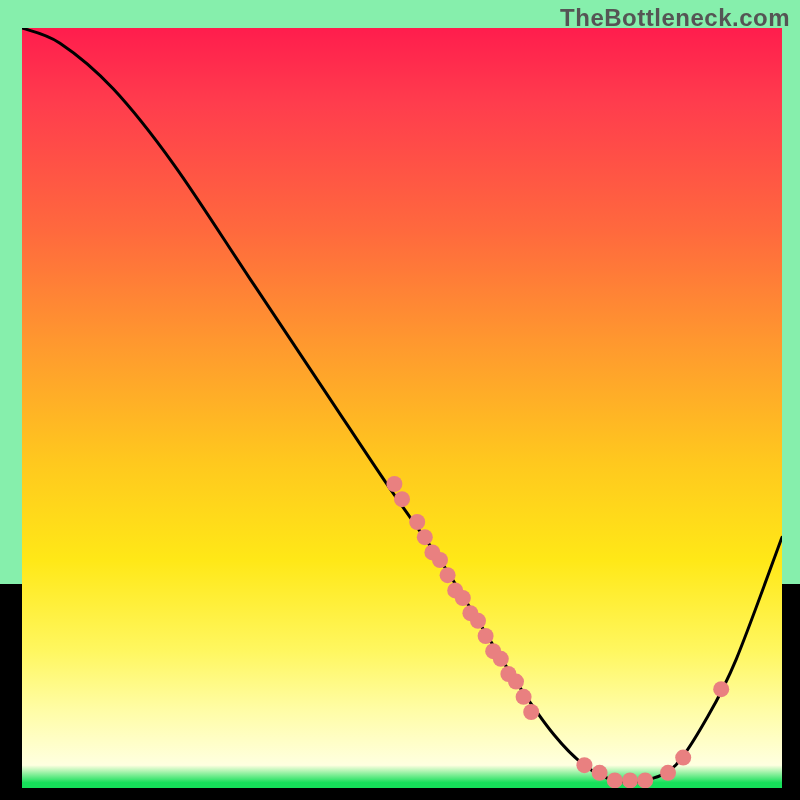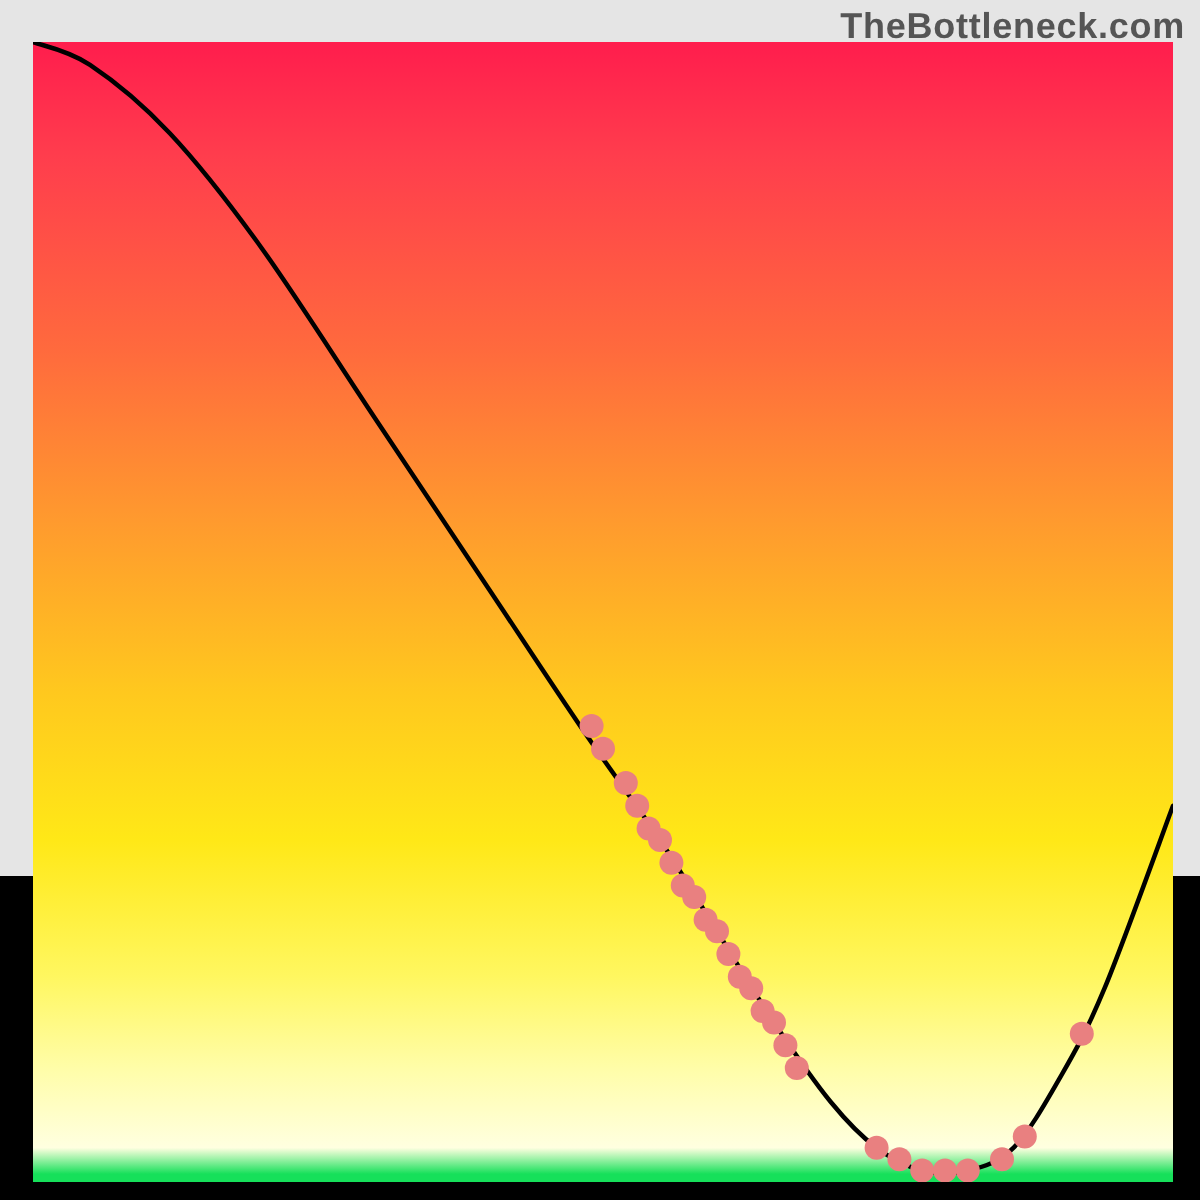--- a/index.html
+++ b/index.html
@@ -8,21 +8,21 @@
     width: 800px;
     height: 800px;
     background: #000;
     font-family: Arial, Helvetica, sans-serif;
     overflow: hidden;
   }
   .stage {
     position: relative;
     width: 800px;
     height: 584px;
-    background: #e5e5e5;
+    background: #86efac;
   }
   .watermark {
     position: absolute;
     top: 4px;
     right: 10px;
     color: #555;
     font-size: 24px;
     font-weight: bold;
     z-index: 5;
     letter-spacing: 0.5px;

